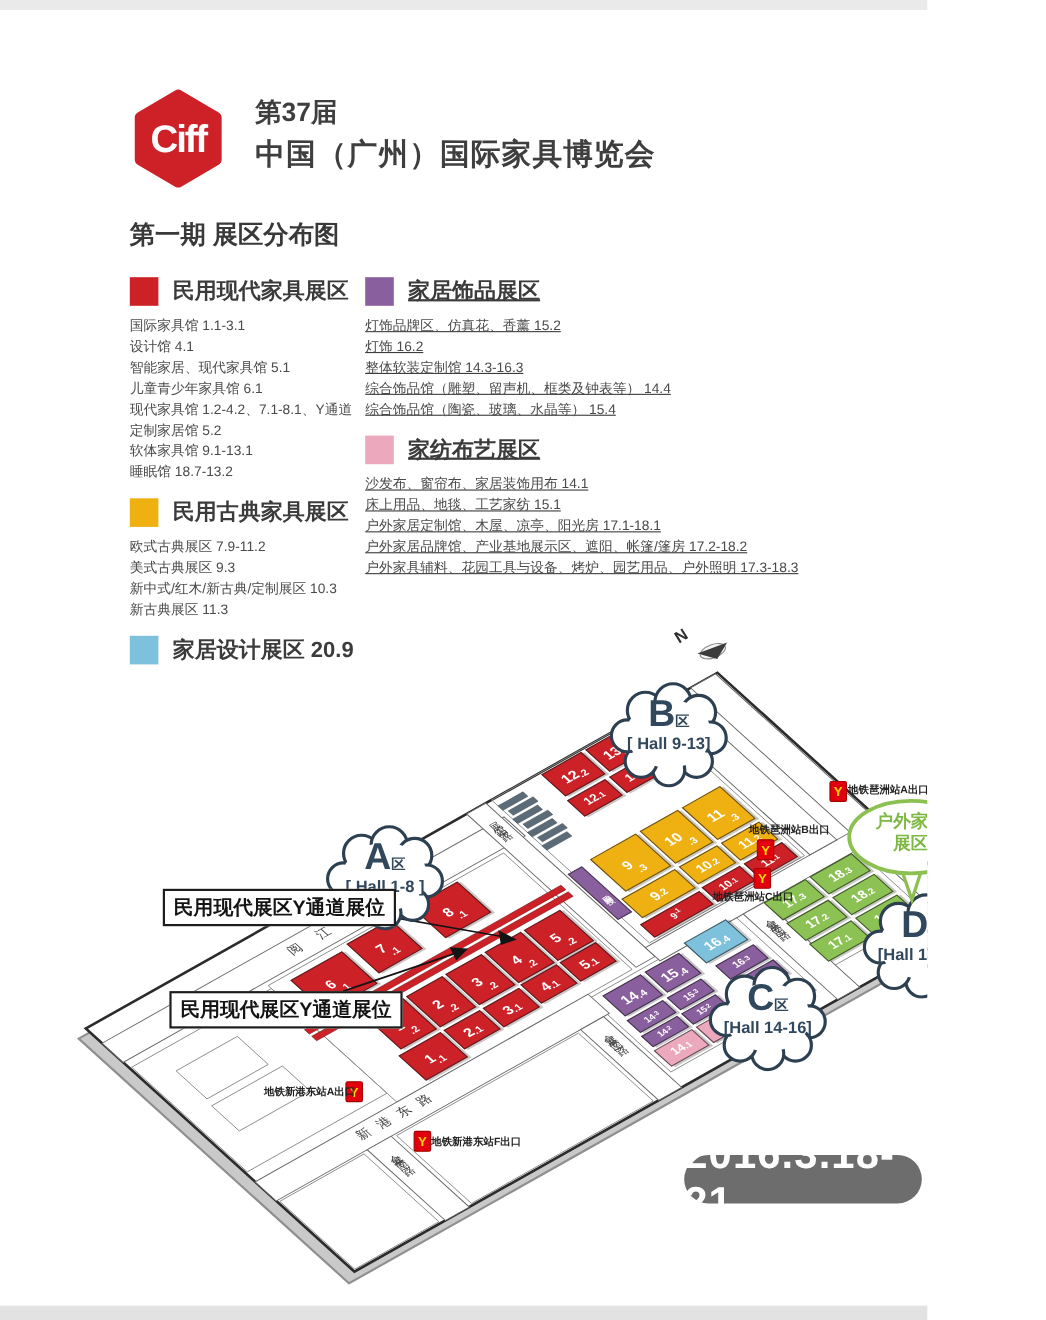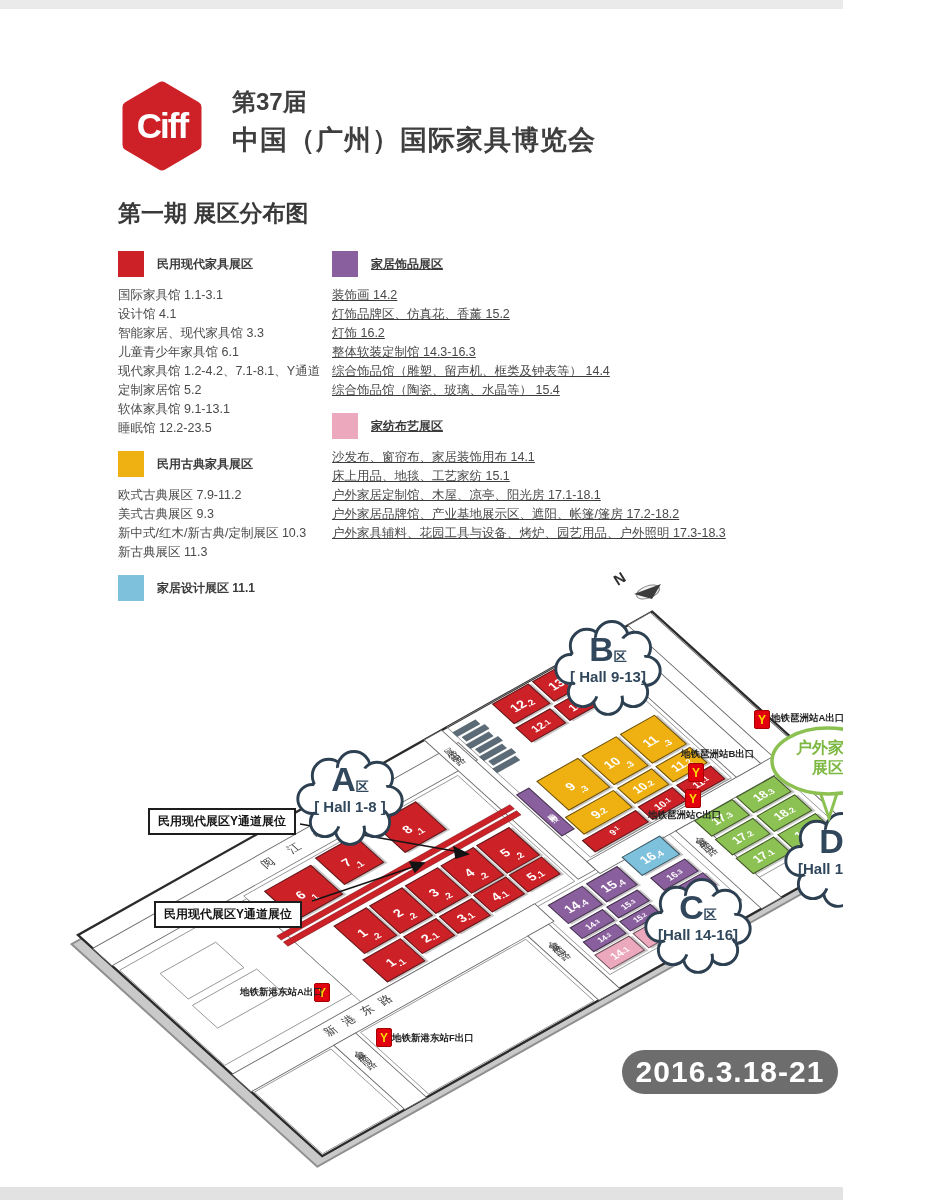--- a/index.html
+++ b/index.html
@@ -14,21 +14,21 @@
   .ed{position:absolute;left:232px;top:86px;font-size:24px;font-weight:bold;color:#3e3e3e;}
   .title{position:absolute;left:232px;top:122px;font-size:27px;font-weight:bold;color:#3e3e3e;letter-spacing:1px;}
   .subtitle{position:absolute;left:118px;top:198px;font-size:23px;font-weight:bold;color:#393939;}
 
   
   .legend-col{position:absolute;}
   #legend-left{left:118px;top:238px;width:214px;}
   #legend-right{left:332px;top:238px;width:330px;text-decoration:underline;}
   .l-head{display:flex;align-items:center;gap:13px;margin:13px 0 9px 0;}
   .l-swatch{width:26px;height:26px;flex:0 0 26px;}
-  .l-title{font-size:12px;font-weight:bold;color:#3b3b3b;white-space:nowrap;}
+  .l-title{font-size:20px;font-weight:bold;color:#3b3b3b;white-space:nowrap;}
   .l-item{font-size:12.5px;line-height:19px;color:#4a4a4a;white-space:nowrap;}
 
   
   .plane-shadow{position:absolute;left:70px;top:944px;width:660px;height:330px;
     transform-origin:0 0;transform:matrix(0.87,-0.49,0.74,0.67,0,0);
     background:#c9c9c9;border:2px solid #8f8f8f;}
   .plane{position:absolute;left:78px;top:935px;width:660px;height:330px;
     transform-origin:0 0;transform:matrix(0.87,-0.49,0.74,0.67,0,0);}
   .plane svg.base{position:absolute;left:0;top:0;overflow:visible;}
   .hall{position:absolute;display:flex;align-items:center;justify-content:center;
@@ -51,30 +51,30 @@
   .cloud .big{font-size:34px;font-weight:bold;line-height:34px;}
   .cloud .qu{font-size:13px;font-weight:bold;}
   .cloud .hall{position:static;display:block;background:none;border:none;box-shadow:none;
     color:var(--cloud-text);font-size:15px;font-weight:bold;margin-top:2px;}
   .c-a{left:292px;top:748px;} .c-b{left:550px;top:618px;}
   .c-c{left:640px;top:876px;} .c-d{left:780px;top:810px;}
   .bubble{position:absolute;left:768px;top:724px;width:120px;height:100px;}
   .bubble .txt{position:absolute;left:0;top:14px;width:100%;text-align:center;
     color:#7cb842;font-size:16px;font-weight:bold;line-height:20px;}
   .callout{position:absolute;background:#fff;border:2px solid #1d1d1d;padding:3px 8px;
-    font-size:12px;font-weight:600;color:#141414;white-space:nowrap;}
+    font-size:18px;font-weight:600;color:#141414;white-space:nowrap;}
   .co-1{left:148px;top:808px;} .co-2{left:154px;top:901px;}
   .metro-icon{position:absolute;width:14px;height:17px;background:var(--metro-red);
     border:1px solid #a50000;border-radius:2px;color:var(--metro-yellow);
     font-size:12px;font-weight:bold;display:flex;align-items:center;justify-content:center;}
   .metro-label{position:absolute;font-size:9.5px;font-weight:700;color:#222;white-space:nowrap;}
   .north-n{position:absolute;left:614px;top:570px;font-size:15px;font-weight:bold;color:#2e2e2e;
     transform:rotate(-32deg);}
   .badge{position:absolute;left:622px;top:1050px;width:216px;height:44px;border-radius:22px;
-    background:var(--badge);color:#fff;font-size:30px;font-weight:bold;letter-spacing:1px;
+    background:var(--badge);color:#fff;font-size:38px;font-weight:bold;letter-spacing:1px;
     display:flex;align-items:center;justify-content:center;}
 </style>
 </head>
 <body>
 
 <div class="canvas">
   <div class="strip top"></div>
   <div class="strip bottom"></div>
 
   <div class="logo">
@@ -87,45 +87,44 @@
   <div class="title">中国（广州）国际家具博览会</div>
   <div class="subtitle">第一期 展区分布图</div>
 
   <div id="legend-left" class="legend-col">
       <div class="l-head">
         <span class="l-swatch" style="background: rgb(204, 33, 39);"></span>
         <span class="l-title">民用现代家具展区</span>
       </div>
       <div class="l-item">国际家具馆 1.1-3.1</div>
       <div class="l-item">设计馆 4.1</div>
-      <div class="l-item">智能家居、现代家具馆 3.3</div>
+      <div class="l-item">智能家居、现代家具馆 5.1</div>
       <div class="l-item">儿童青少年家具馆 6.1</div>
       <div class="l-item">现代家具馆 1.2-4.2、7.1-8.1、Y通道</div>
       <div class="l-item">定制家居馆 5.2</div>
       <div class="l-item">软体家具馆 9.1-13.1</div>
-      <div class="l-item">睡眠馆 12.2-23.5</div>
+      <div class="l-item">睡眠馆 18.7-13.2</div>
       <div class="l-head">
         <span class="l-swatch" style="background: rgb(239, 176, 18);"></span>
         <span class="l-title">民用古典家具展区</span>
       </div>
       <div class="l-item">欧式古典展区 7.9-11.2</div>
       <div class="l-item">美式古典展区 9.3</div>
       <div class="l-item">新中式/红木/新古典/定制展区 10.3</div>
       <div class="l-item">新古典展区 11.3</div>
       <div class="l-head">
         <span class="l-swatch" style="background: rgb(126, 193, 220);"></span>
-        <span class="l-title">家居设计展区 11.1</span>
+        <span class="l-title">家居设计展区 20.9</span>
       </div>
     </div>
   <div id="legend-right" class="legend-col">
       <div class="l-head">
         <span class="l-swatch" style="background: rgb(138, 95, 158);"></span>
         <span class="l-title">家居饰品展区</span>
       </div>
-      <div class="l-item">装饰画 14.2</div>
       <div class="l-item">灯饰品牌区、仿真花、香薰 15.2</div>
       <div class="l-item">灯饰 16.2</div>
       <div class="l-item">整体软装定制馆 14.3-16.3</div>
       <div class="l-item">综合饰品馆（雕塑、留声机、框类及钟表等） 14.4</div>
       <div class="l-item">综合饰品馆（陶瓷、玻璃、水晶等） 15.4</div>
       <div class="l-head">
         <span class="l-swatch" style="background: rgb(236, 169, 190);"></span>
         <span class="l-title">家纺布艺展区</span>
       </div>
       <div class="l-item">沙发布、窗帘布、家居装饰用布 14.1</div>

